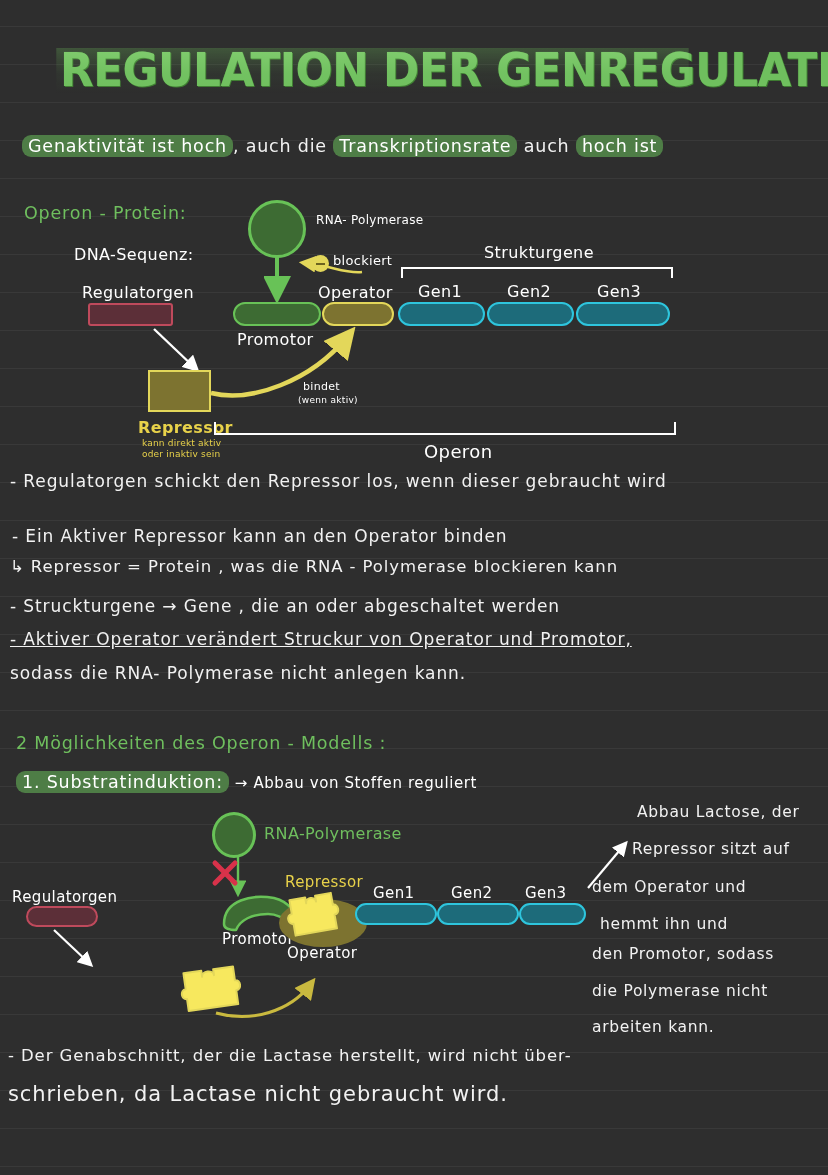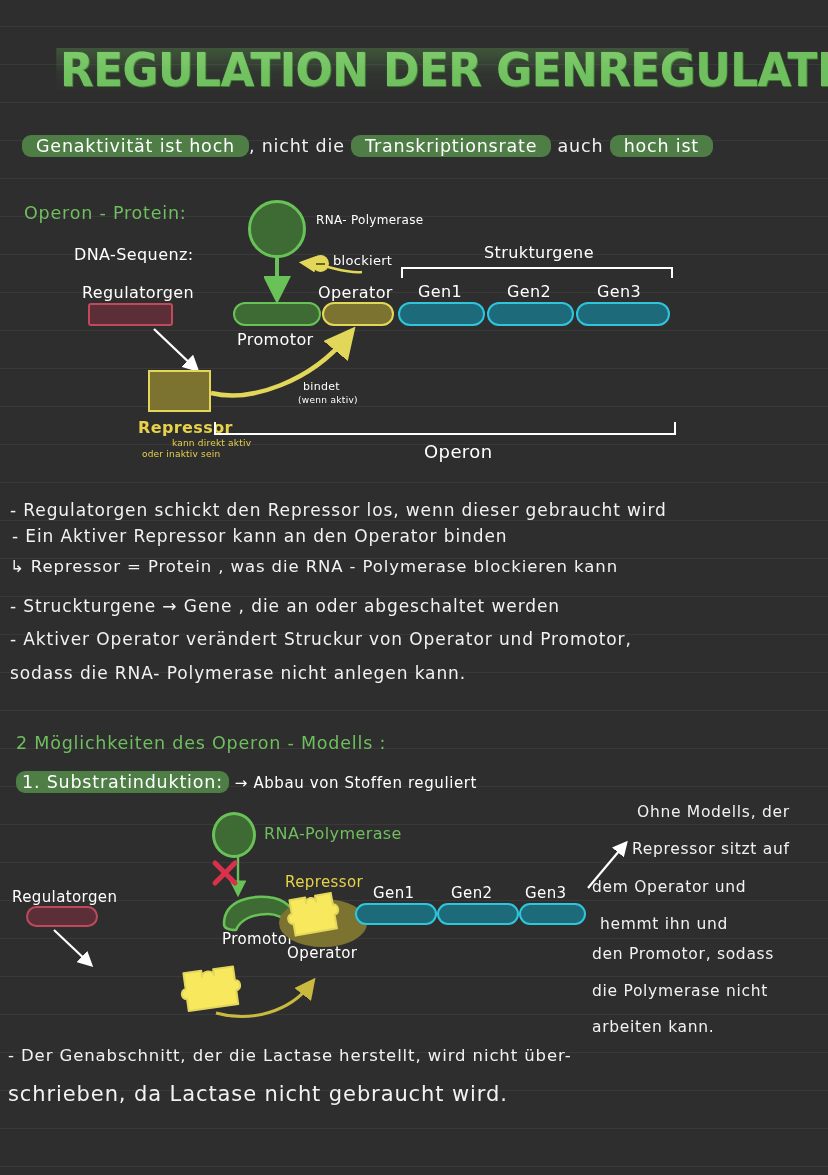--- a/index.html
+++ b/index.html
@@ -41,21 +41,21 @@
     background:linear-gradient(to bottom, rgba(110,190,92,0.28) 0%, rgba(110,190,92,0.05) 55%, rgba(0,0,0,0) 100%);
     pointer-events:none;mix-blend-mode:screen;
   }
 
   
   #subtitle{
     left:22px;top:136px;width:790px;
     font-size:17.5px;color:#f2f2f2;letter-spacing:0.8px;white-space:nowrap;
   }
   #subtitle .hl{
-    background:#4e7d46;border-radius:9px;padding:1px 14px;color:#ffffff;
+    background:#4e7d46;border-radius:9px;padding:1px 6px;color:#ffffff;
   }
 
   
   .greenhead{color:#6fbf5e;font-size:17.5px;letter-spacing:0.8px;white-space:nowrap;}
   .greenhead .hl{background:#4e7d46;border-radius:9px;padding:1px 6px;color:#ffffff;}
 
   
   .lbl{color:#ffffff;font-size:16px;white-space:nowrap;letter-spacing:0.4px;}
   .lbl-sm{color:#ffffff;font-size:13px;white-space:nowrap;letter-spacing:0.3px;}
   .lbl-y{color:#e8d24a;font-size:16px;white-space:nowrap;letter-spacing:0.4px;text-align:center;}
@@ -73,21 +73,21 @@
   .btxt{color:#f2f2f2;font-size:17px;letter-spacing:0.9px;white-space:nowrap;}
   .rtxt{color:#f2f2f2;font-size:15.5px;letter-spacing:0.7px;white-space:nowrap;}
 </style>
 </head>
 <body>
 
 <div id="page">
 
   <div class="abs" id="title">REGULATION DER GENREGULATION</div>
 
-  <div class="abs hw" id="subtitle"><span class="hl">Genaktivität ist hoch</span><span>, nicht die </span><span class="hl">Transkriptionsrate</span><span> auch </span><span class="hl">hoch ist</span></div>
+  <div class="abs hw" id="subtitle"><span class="hl">Genaktivität ist hoch</span><span>, auch die </span><span class="hl">Transkriptionsrate</span><span> auch </span><span class="hl">hoch ist</span></div>
 
   <div class="abs greenhead" style="left:24px;top:203px;">Operon - Protein:</div>
 
   <div class="abs lbl" style="left:74px;top:245px;">DNA-Sequenz:</div>
 
   <div class="abs lbl" style="left:82px;top:283px;">Regulatorgen</div>
   <div class="abs regulator-rect" style="left:88px;top:303px;width:85px;height:23px;"></div>
 
   <svg class="abs" style="left:150px;top:325px;" width="70" height="55">
     <defs>
@@ -136,44 +136,44 @@
   <div class="abs lbl" style="left:484px;top:243px;">Strukturgene</div>
   <svg class="abs" style="left:400px;top:265px;" width="275" height="14">
     <path d="M2,13 L2,3 L272,3 L272,13" stroke="#ffffff" stroke-width="2" fill="none"></path>
   </svg>
   <div class="abs lbl" style="left:418px;top:282px;">Gen1</div>
   <div class="abs lbl" style="left:507px;top:282px;">Gen2</div>
   <div class="abs lbl" style="left:597px;top:282px;">Gen3</div>
 
   <div class="abs repressor-box" style="left:148px;top:370px;width:63px;height:42px;"></div>
   <div class="abs lbl-y" style="left:138px;top:418px;font-weight:bold;">Repressor</div>
-  <div class="abs lbl-y-sm" style="left:142px;top:438px;margin-left:30px;">kann direkt aktiv</div>
+  <div class="abs lbl-y-sm" style="left:142px;top:438px;">kann direkt aktiv</div>
   <div class="abs lbl-y-sm" style="left:142px;top:449px;">oder inaktiv sein</div>
 
   <svg class="abs" style="left:205px;top:325px;" width="165" height="75">
     <defs>
         <marker id="ye2" markerWidth="7" markerHeight="7" refX="4" refY="3.5" orient="auto">
           <path d="M0,0 L7,3.5 L0,7 z" fill="#e3d75a"></path>
         </marker>
       </defs>
     <path d="M6,68 C46,78 106,56 142,12" stroke="#e3d75a" stroke-width="4.5" fill="none" marker-end="url(#ye2)"></path>
   </svg>
   <div class="abs lbl-sm" style="left:303px;top:380px;font-size:11px;">bindet</div>
   <div class="abs lbl-sm" style="left:298px;top:395px;font-size:9px;">(wenn aktiv)</div>
 
   <svg class="abs" style="left:213px;top:420px;" width="465" height="16">
     <path d="M2,2 L2,14 L462,14 L462,2" stroke="#ffffff" stroke-width="2" fill="none"></path>
   </svg>
   <div class="abs lbl" style="left:424px;top:441px;font-size:18px;">Operon</div>
 
-  <div class="abs btxt" style="left:10px;top:500px;">- Regulatorgen schickt den Repressor los, wenn dieser gebraucht wird</div>
+  <div class="abs btxt" style="left:10px;top:471px;">- Regulatorgen schickt den Repressor los, wenn dieser gebraucht wird</div>
   <div class="abs btxt" style="left:10px;top:557px;font-size:16.5px;">↳ Repressor = Protein , was die RNA - Polymerase  blockieren  kann</div>
   <div class="abs btxt" style="left:12px;top:526px;">- Ein Aktiver Repressor kann an den Operator binden</div>
   <div class="abs btxt" style="left:10px;top:596px;">- Struckturgene → Gene , die an oder abgeschaltet werden</div>
-  <div class="abs btxt" style="left:10px;top:629px;">- Aktiver Operator verändert Struckur von Operator und Promotor,</div>
+  <div class="abs btxt" style="left:10px;top:629px;text-decoration:underline;">- Aktiver Operator verändert Struckur von Operator und Promotor,</div>
   <div class="abs btxt" style="left:10px;top:663px;">sodass die RNA- Polymerase nicht anlegen kann.</div>
 
   <div class="abs greenhead" style="left:16px;top:733px;">2 Möglichkeiten des Operon - Modells :</div>
   <div class="abs" style="left:16px;top:772px;white-space:nowrap;"><span class="greenhead"><span class="hl">1. Substratinduktion:</span></span><span class="hw" style="font-size:15px;letter-spacing:0.6px;margin-left:6px;">→ Abbau von Stoffen  reguliert</span></div>
 
   <div class="abs polymerase" style="left:212px;top:812px;width:44px;height:46px;"></div>
   <div class="abs lbl-green" style="left:264px;top:824px;font-size:16px;">RNA-Polymerase</div>
 
   <svg class="abs" style="left:222px;top:856px;" width="36" height="46">
     <defs>
@@ -243,21 +243,21 @@
   <div class="abs lbl" style="left:525px;top:884px;font-size:15px;">Gen3</div>
 
   <svg class="abs" style="left:585px;top:838px;" width="60" height="54">
     <defs>
         <marker id="wh3" markerWidth="7" markerHeight="7" refX="5" refY="3.5" orient="auto">
           <path d="M0,0 L7,3.5 L0,7 z" fill="#ffffff"></path>
         </marker>
       </defs>
     <line x1="3" y1="50" x2="40" y2="6" stroke="#ffffff" stroke-width="2.2" marker-end="url(#wh3)"></line>
   </svg>
-  <div class="abs rtxt" style="left:637px;top:803px;">Ohne Modells, der</div>
+  <div class="abs rtxt" style="left:637px;top:803px;">Abbau Lactose, der</div>
   <div class="abs rtxt" style="left:632px;top:840px;">Repressor sitzt auf</div>
   <div class="abs rtxt" style="left:592px;top:878px;">dem Operator und</div>
   <div class="abs rtxt" style="left:600px;top:915px;">hemmt ihn und</div>
   <div class="abs rtxt" style="left:592px;top:945px;">den Promotor, sodass</div>
   <div class="abs rtxt" style="left:592px;top:982px;">die Polymerase nicht</div>
   <div class="abs rtxt" style="left:592px;top:1018px;">arbeiten kann.</div>
 
   <div class="abs btxt" style="left:8px;top:1046px;font-size:16.5px;">- Der Genabschnitt, der die Lactase  herstellt, wird nicht über-</div>
   <div class="abs btxt" style="left:8px;top:1082px;font-size:21px;">schrieben, da Lactase nicht gebraucht wird.</div>
 

